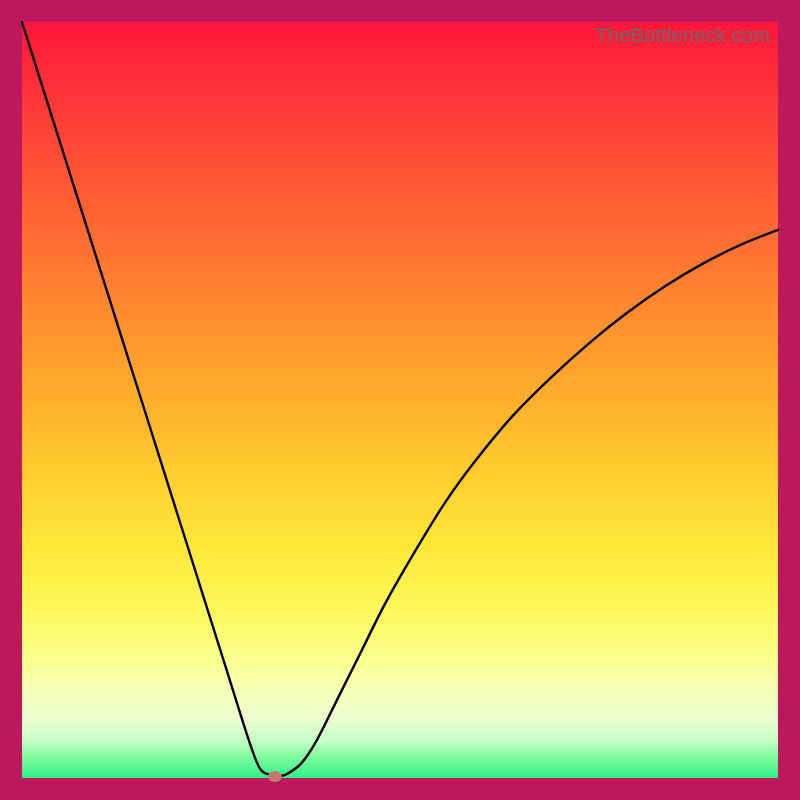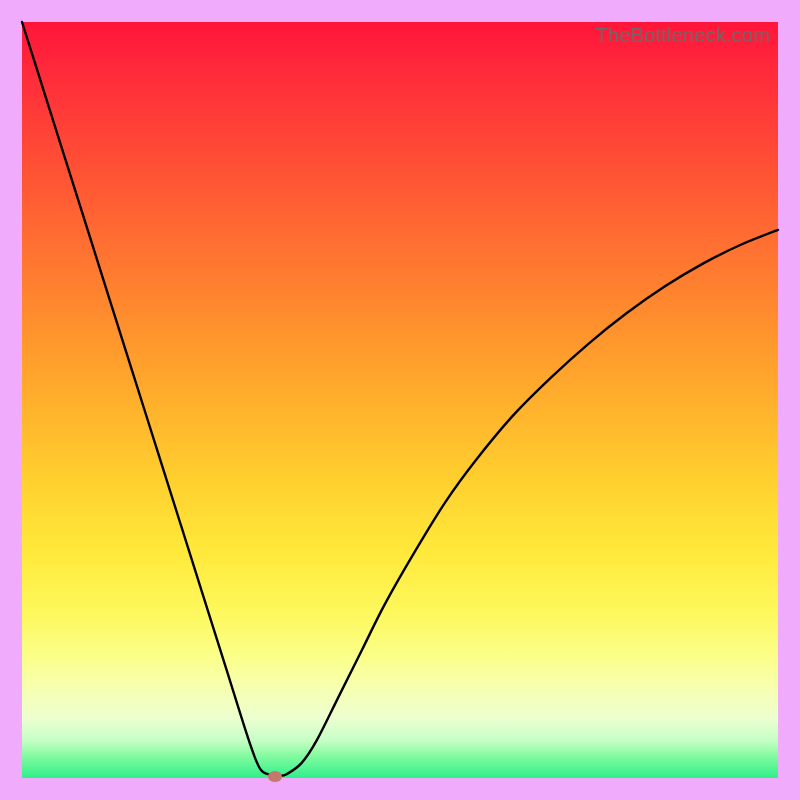--- a/index.html
+++ b/index.html
@@ -1,21 +1,21 @@
 <!DOCTYPE html>
 <html><head>
 <meta charset="utf-8">
 <style>
   * { margin: 0; padding: 0; box-sizing: border-box; }
   html, body { width: 800px; height: 800px; overflow: hidden; background: #000; }
   .frame {
     position: relative;
     width: 800px;
     height: 800px;
-    background: #f0abfc;
+    background: #be185d;
   }
   .plot {
     position: absolute;
     left: 22px;
     top: 22px;
     width: 756px;
     height: 756px;
     background: linear-gradient(to bottom,
       #ff153a 0%,
       #ff2f3a 8%,

